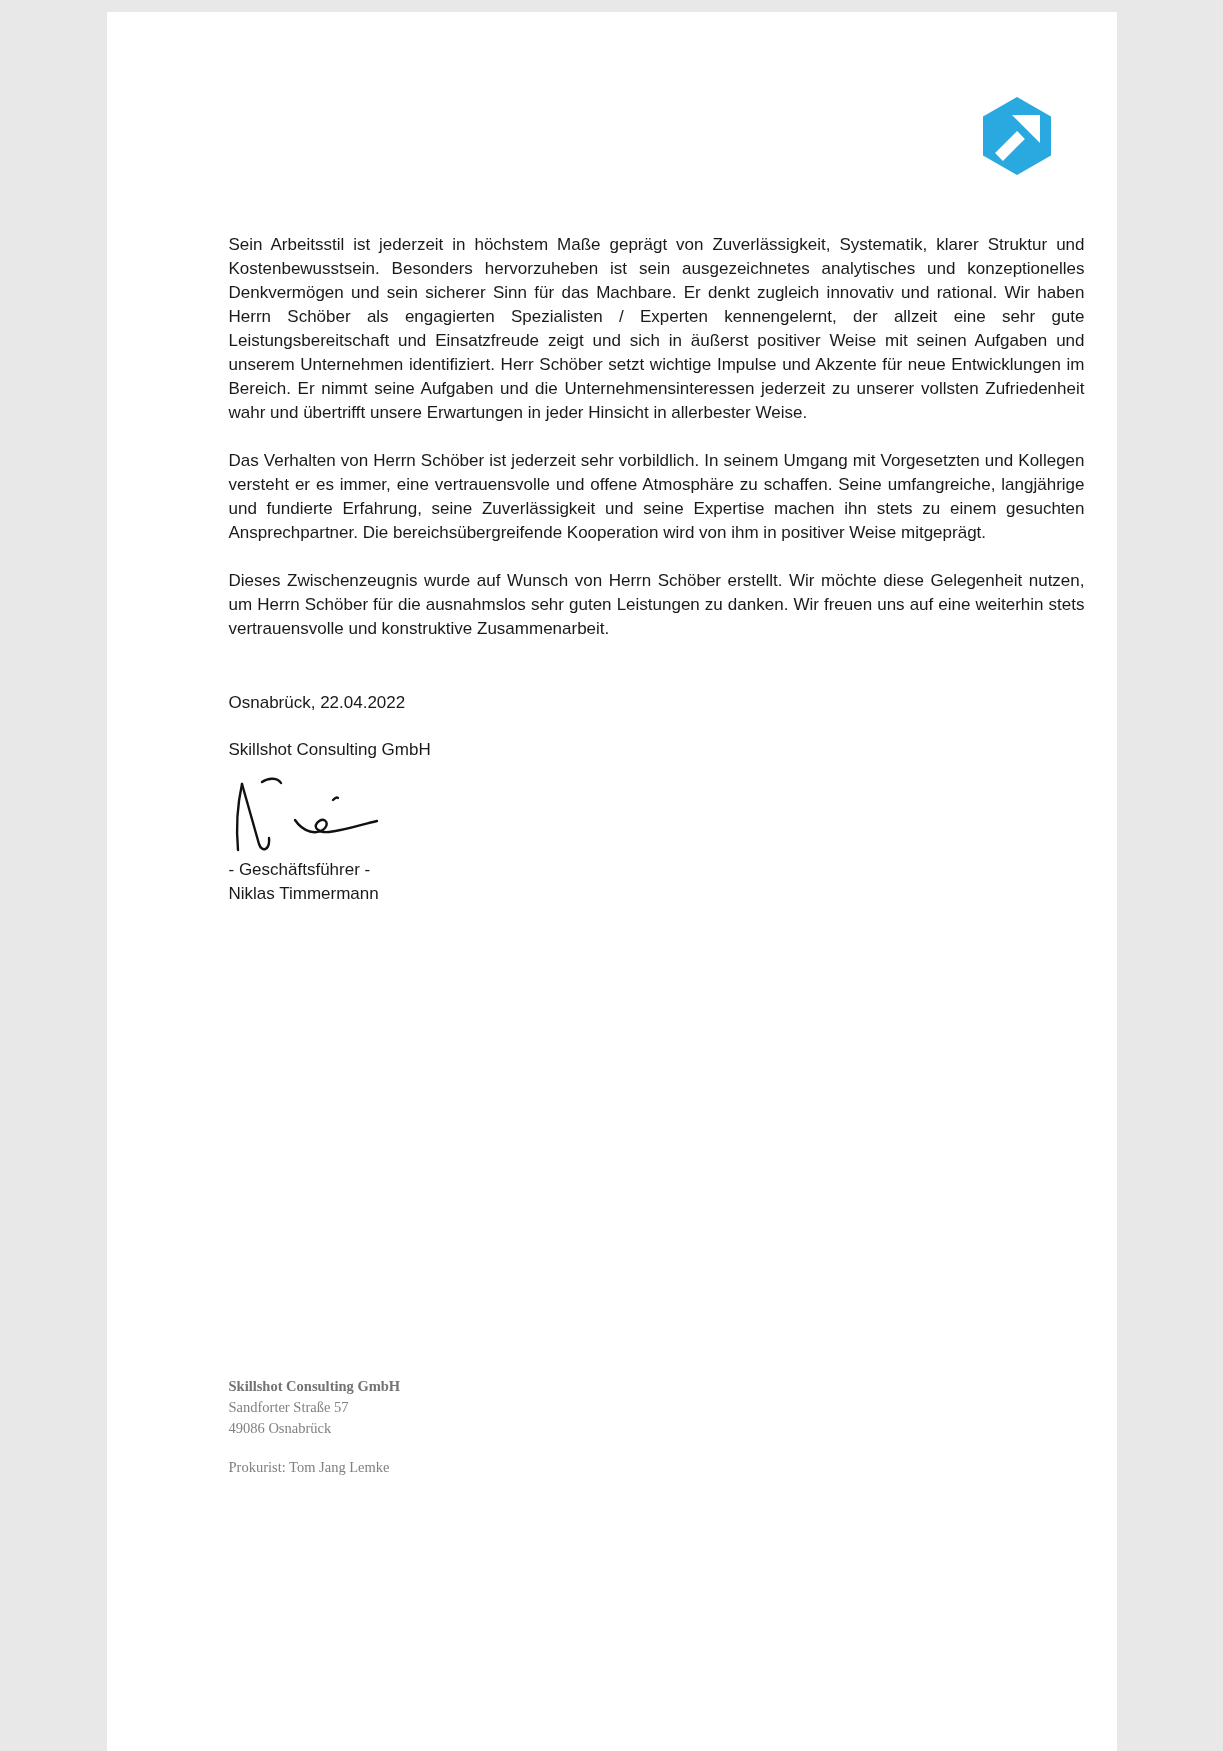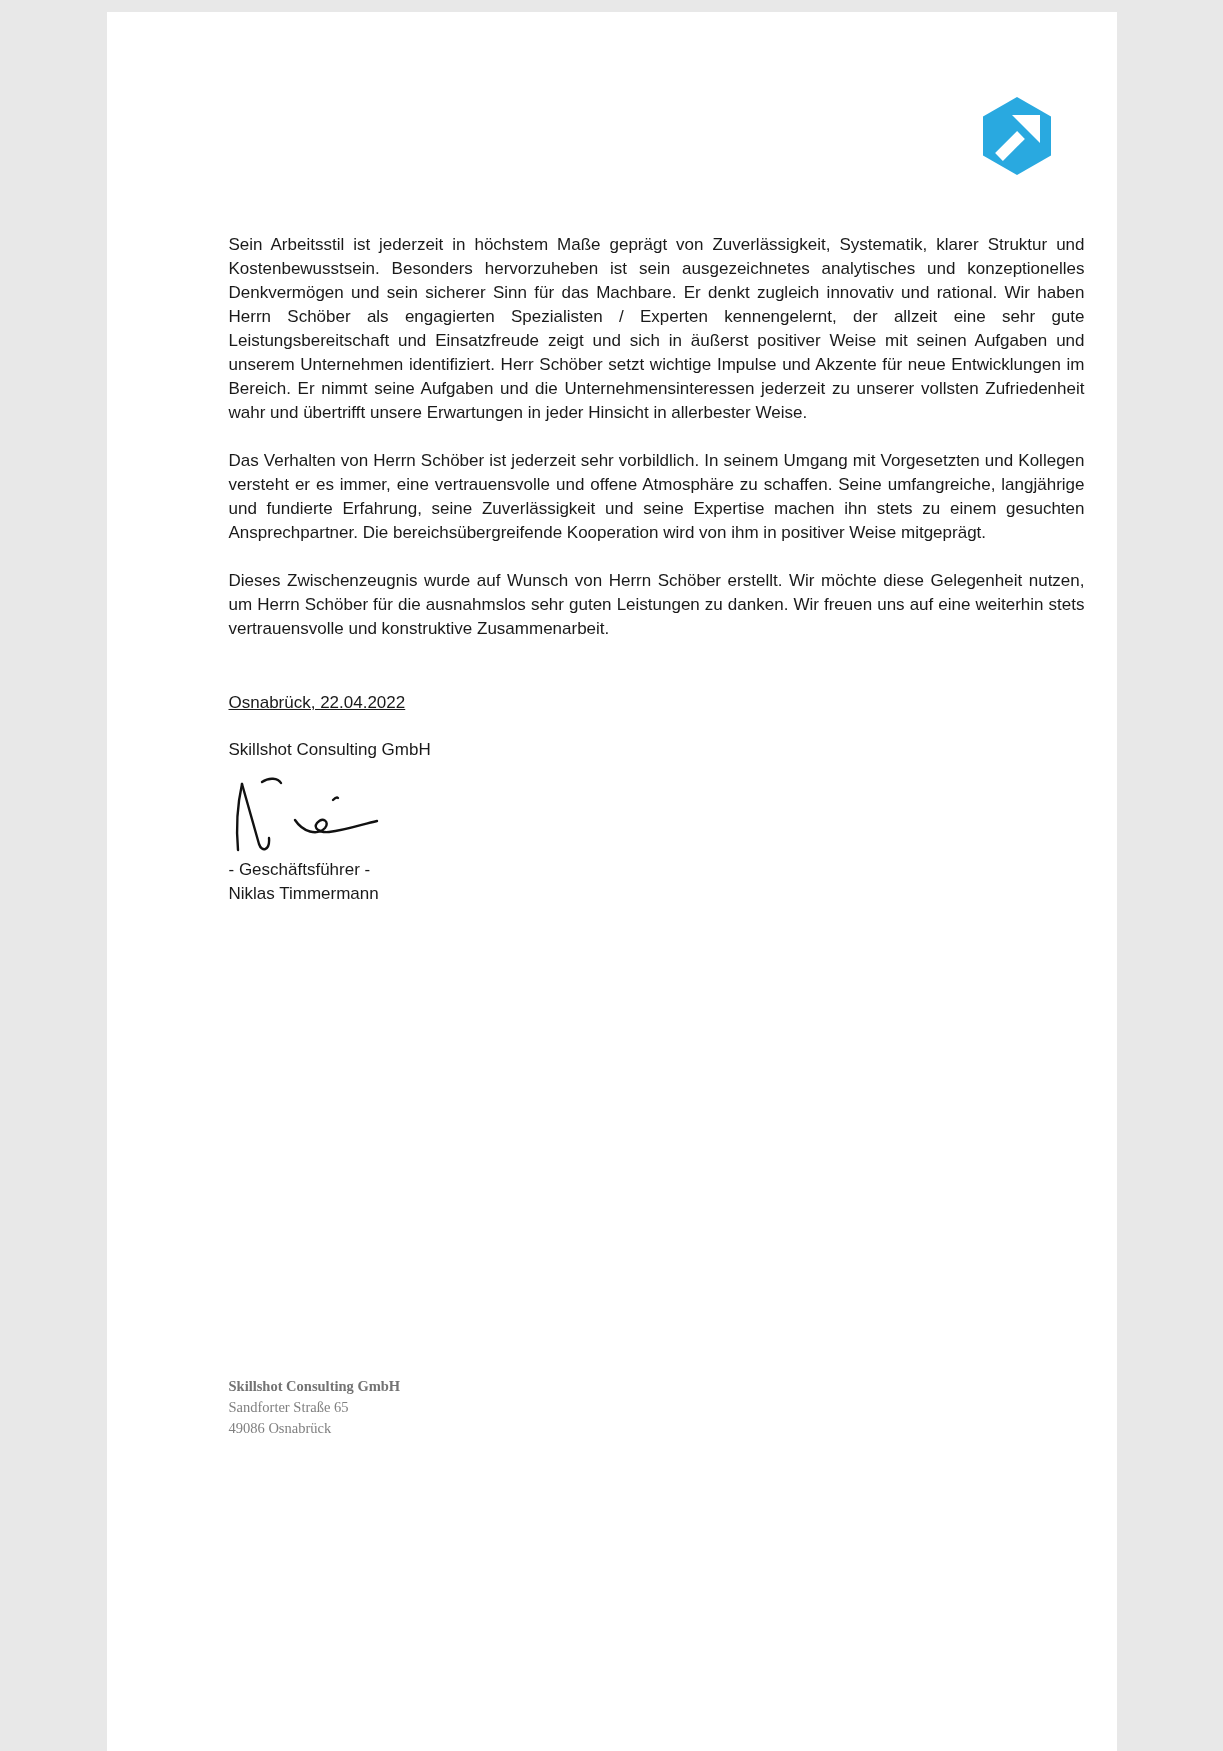--- a/index.html
+++ b/index.html
@@ -35,21 +35,20 @@
   .letter-body p {
     margin: 0 0 24px 0;
     text-align: justify;
   }
   .letter-body p.no-justify {
     text-align: left;
   }
   .dateline {
     margin-top: 50px !important;
     margin-bottom: 0 !important;
-    text-decoration: underline;
   }
   .company-line {
     margin-top: 23px !important;
     margin-bottom: 0 !important;
   }
   .signature {
     margin-top: 14px;
     width: 200px;
     height: 82px;
   }
@@ -112,18 +111,19 @@
         </g>
       </svg>
     </div>
 
     <p class="no-justify signer-title">- Geschäftsführer -</p>
     <p class="no-justify signer-name">Niklas Timmermann</p>
   </div>
 
   <div class="footer">
     <p class="line bold">Skillshot Consulting GmbH</p>
-    <p class="line">Sandforter Straße 65</p>
+    <p class="line">Sandforter Straße 57</p>
     <p class="line">49086 Osnabrück</p>
     <div class="gap"></div>
+    <p class="line">Prokurist: Tom Jang Lemke</p>
   </div>
 
 </div>
 
 </body></html>

